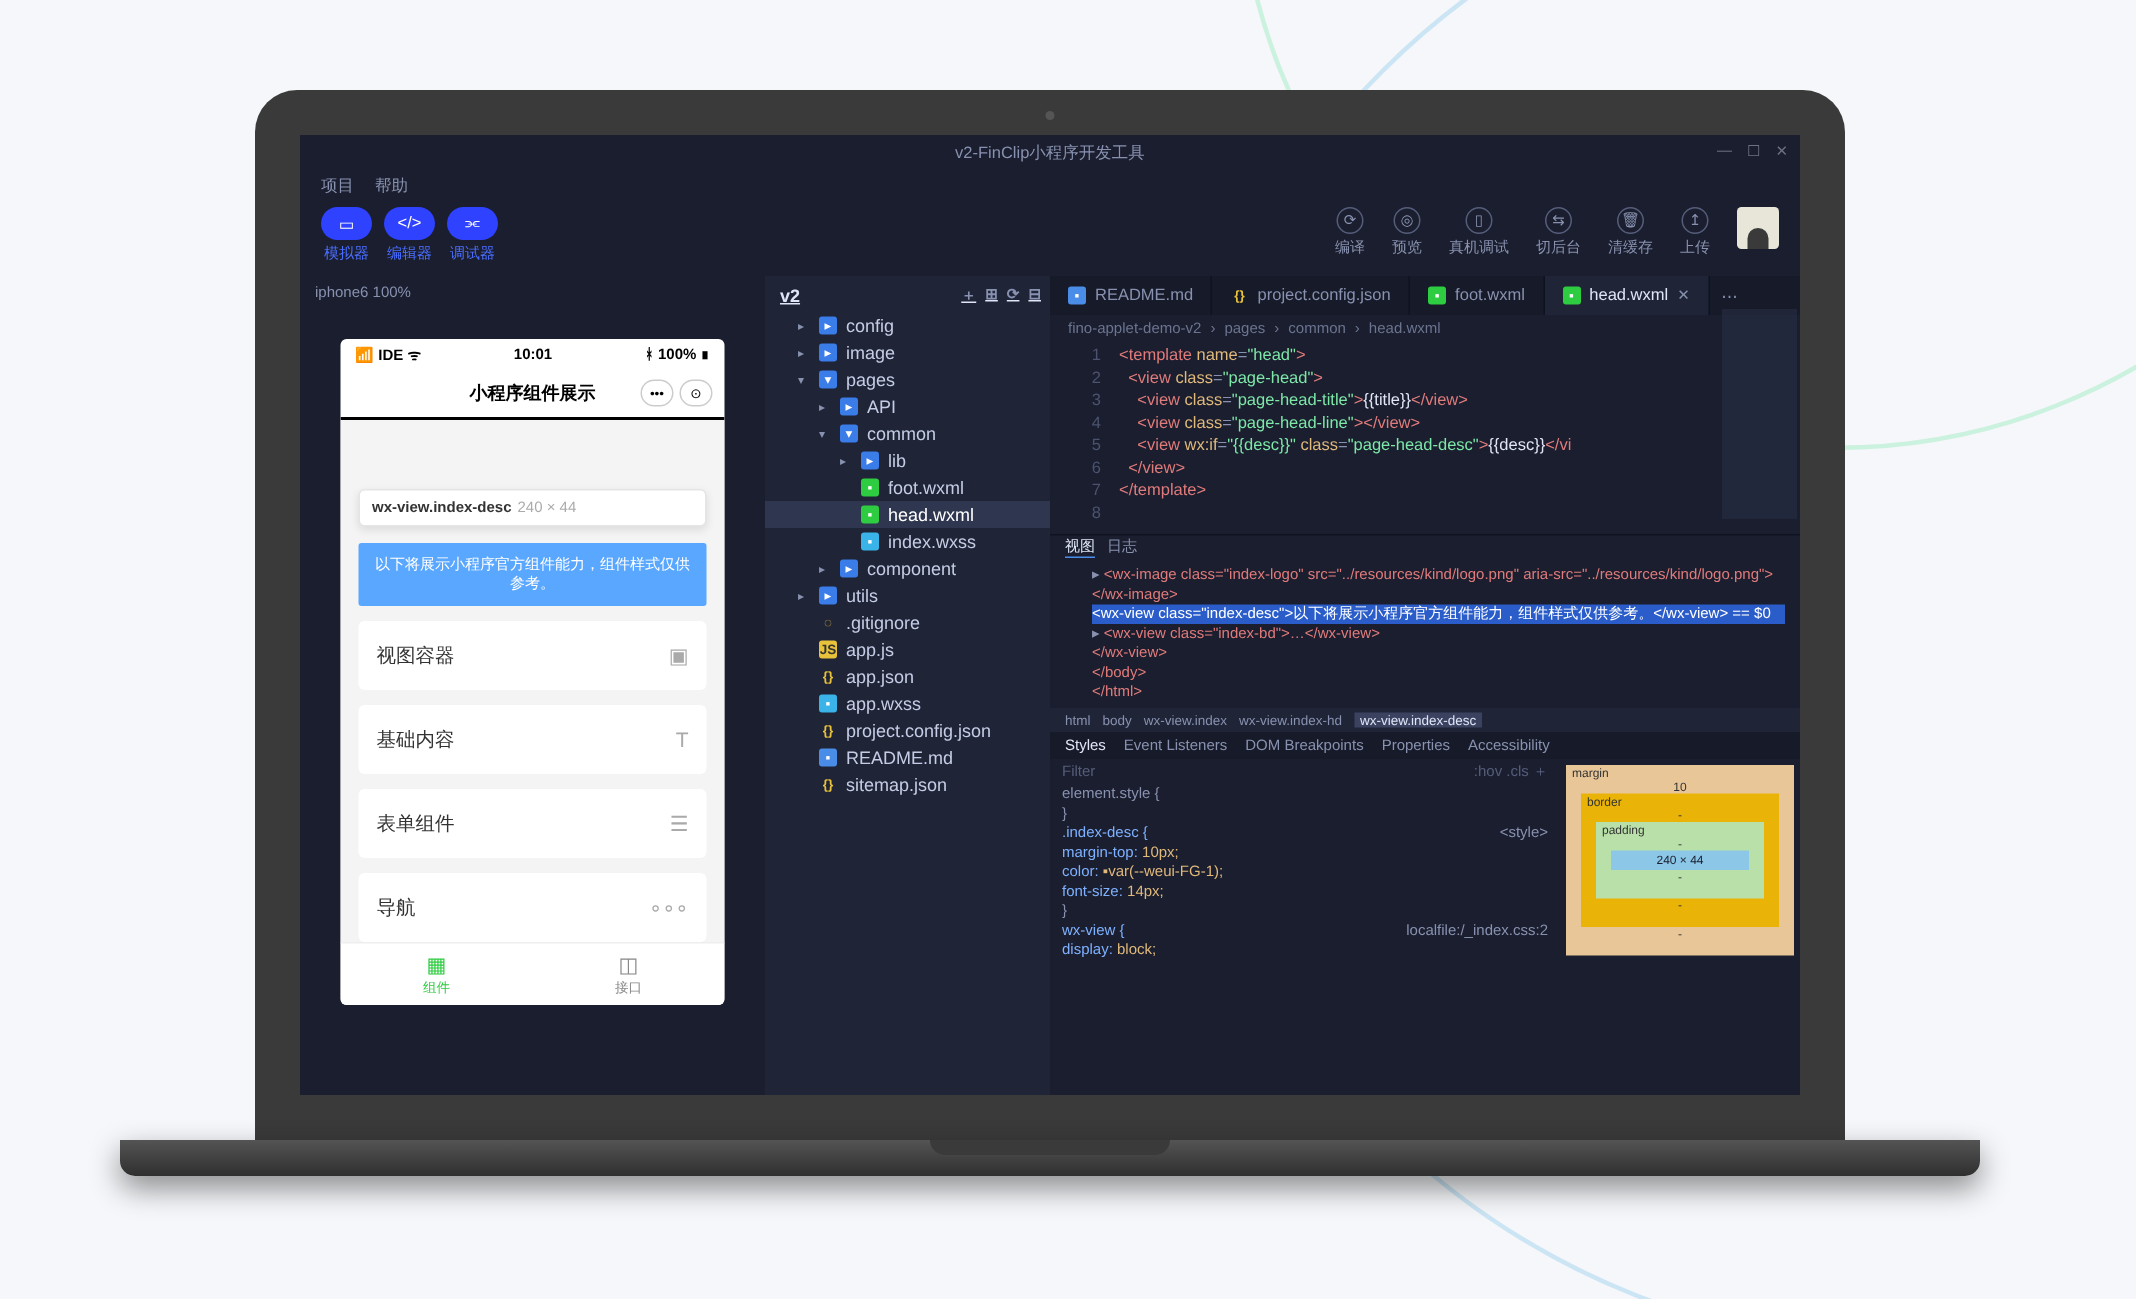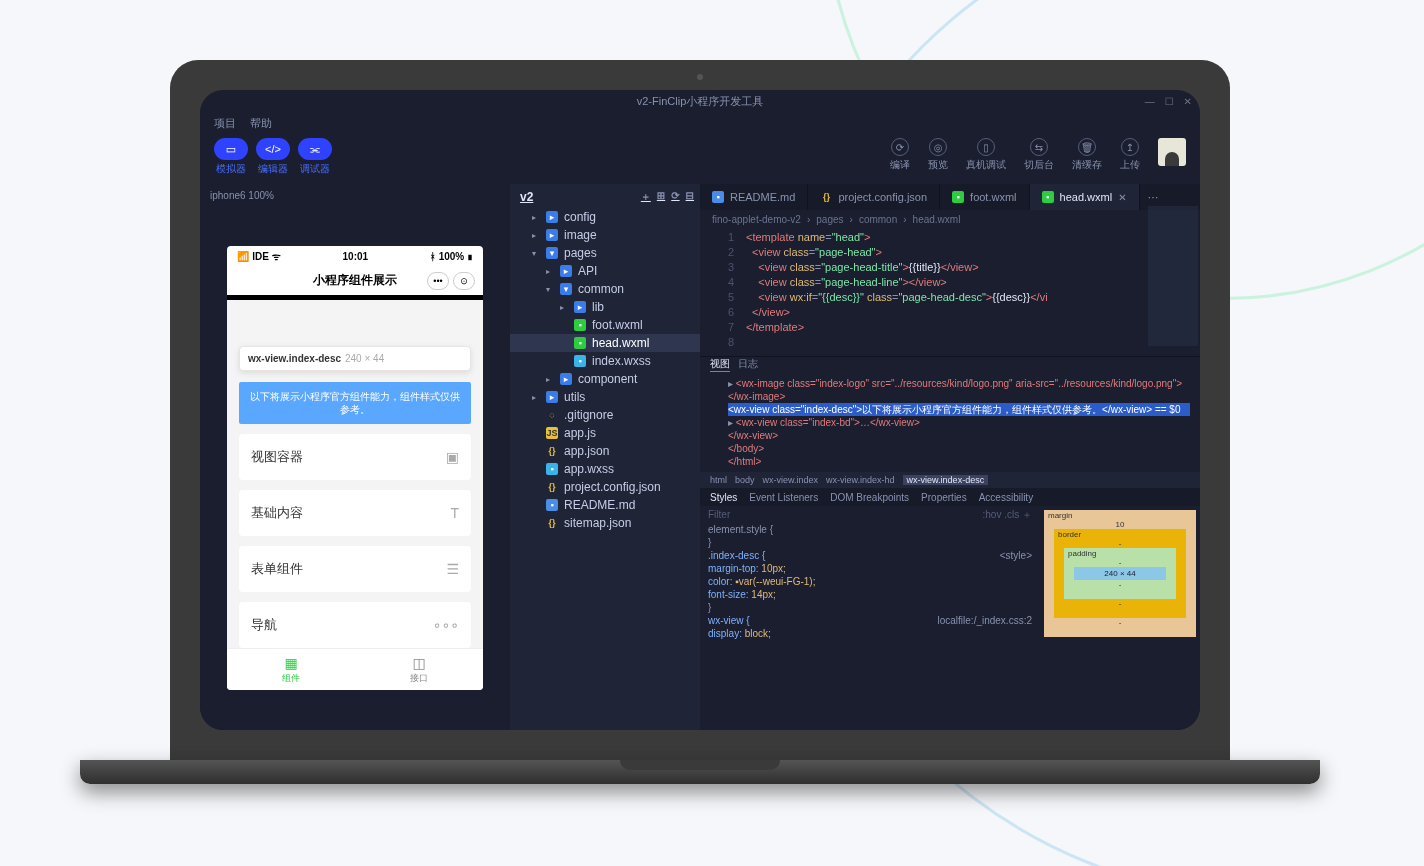--- a/index.html
+++ b/index.html
@@ -7,21 +7,21 @@
 
 
 .bg-curve { position: absolute; border-radius: 50%; border: 3px solid; }
 .bg-curve.green { width: 800px; height: 800px; border-color: #7de8a8; right: -200px; top: -500px; opacity: 0.35; }
 .bg-curve.blue { width: 1000px; height: 1000px; border-color: #7dc4e8; right: -350px; top: -100px; opacity: 0.35; }
 
 
 .laptop { position: absolute; left: 170px; top: 60px; width: 1060px; }
 .lid { background: #3a3a3a; border-radius: 28px 28px 0 0; padding: 30px; position: relative; }
 .camera-dot { position: absolute; left: 50%; top: 14px; transform: translateX(-50%); width: 6px; height: 6px; background: #555; border-radius: 50%; }
-.screen { width: 100%; height: 640px; background: #1a1e2e; display: flex; flex-direction: column; position: relative; overflow: hidden; border-radius: 23px; }
+.screen { width: 100%; height: 640px; background: #1a1e2e; display: flex; flex-direction: column; position: relative; overflow: hidden; }
 .base { height: 24px; background: linear-gradient(#545454, #2f2f2f); border-radius: 0 0 10px 10px; margin: 0 -90px; box-shadow: 0 8px 20px rgba(0,0,0,0.45); position: relative; }
 .base::before { content: ""; position: absolute; left: 50%; top: 0; transform: translateX(-50%); width: 160px; height: 10px; background: #3a3a3a; border-radius: 0 0 10px 10px; }
 
 
 .title-bar { height: 22px; display: flex; align-items: center; justify-content: center; color: #8892b0; font-size: 11px; position: relative; }
 .win-ctrls { position: absolute; right: 8px; display: flex; gap: 10px; color: #6b7280; font-size: 10px; }
 .menu-bar { height: 22px; display: flex; align-items: center; gap: 14px; padding: 0 14px; color: #8892b0; font-size: 11px; }
 .toolbar { height: 50px; display: flex; align-items: flex-start; padding: 4px 14px; gap: 8px; }
 .tool-pill { display:flex; flex-direction:column; align-items:center; gap:2px; }
 .pill-btn { width: 34px; height: 22px; background: #2e42ff; border-radius: 12px; display:flex; align-items:center; justify-content:center; color:#fff; font-size:11px; }
@@ -29,25 +29,25 @@
 .toolbar-right { margin-left: auto; display:flex; gap:18px; align-items:flex-start; }
 .tool-col { display:flex; flex-direction:column; align-items:center; gap:2px; color:#8892b0; font-size:10px; }
 .tool-col .ic { width:18px; height:18px; border:1px solid #555d7a; border-radius:50%; display:flex; align-items:center; justify-content:center; font-size:10px; }
 .avatar { width: 28px; height: 28px; background:#e8e6d8; border-radius:3px; display:flex; align-items:flex-end; justify-content:center; overflow:hidden; }
 .avatar::before { content:""; width:14px; height:14px; background:#3a3a3a; border-radius:50% 50% 0 0; }
 
 
 .workspace { flex:1; display:flex; overflow:hidden; }
 
 
-.sim-panel { width: 310px; background:#1a1e2e; display:flex; flex-direction:column;gap:20px; }
+.sim-panel { width: 310px; background:#1a1e2e; display:flex; flex-direction:column; }
 .sim-head { height:22px; padding:0 10px; font-size:10px; color:#8892b0; display:flex; align-items:center; }
 .phone { margin: 20px auto 0; width: 256px; background:#fff; border-radius:4px; overflow:hidden; display:flex; flex-direction:column; font-size:12px; }
 .status-bar { height:20px; display:flex; align-items:center; justify-content:space-between; padding:0 10px; font-size:10px; font-weight:600; }
-.nav-bar { height:34px; display:flex; align-items:center; justify-content:center; position:relative; border-bottom:5px solid #000000; }
+.nav-bar { height:34px; display:flex; align-items:center; justify-content:center; position:relative; border-bottom:2px solid #000000; }
 .nav-title { font-weight:600; }
 .nav-caps { position:absolute; right:8px; display:flex; gap:4px; }
 .cap { width:22px; height:18px; border:1px solid #ccc; border-radius:10px; display:flex; align-items:center; justify-content:center; font-size:9px; }
 .phone-body { flex:1; background:#f4f4f4; padding: 10px 12px 0; position:relative; }
 .tip { position:absolute; top:46px; left:12px; right:12px; background:#fff; border:1px solid #e5e5e5; border-radius:4px; padding:6px 8px; font-size:10px; color:#333; box-shadow:0 2px 6px rgba(0,0,0,0.1); z-index:2; }
 .tip .dim { color:#aaa; margin-left:4px; }
 .highlight-text { margin-top:72px; background:#5aa7ff; color:#fff; font-size:10px; padding:8px; text-align:center; border-radius:2px; line-height:1.3; }
 .list-card { background:#fff; border-radius:4px; margin-top:10px; padding:14px 12px; display:flex; align-items:center; justify-content:space-between; font-size:13px; color:#333; }
 .list-ic { color:#aaa; font-size:14px; }
 .tab-bar { height:42px; border-top:1px solid #eee; display:flex; background:#fff; }

